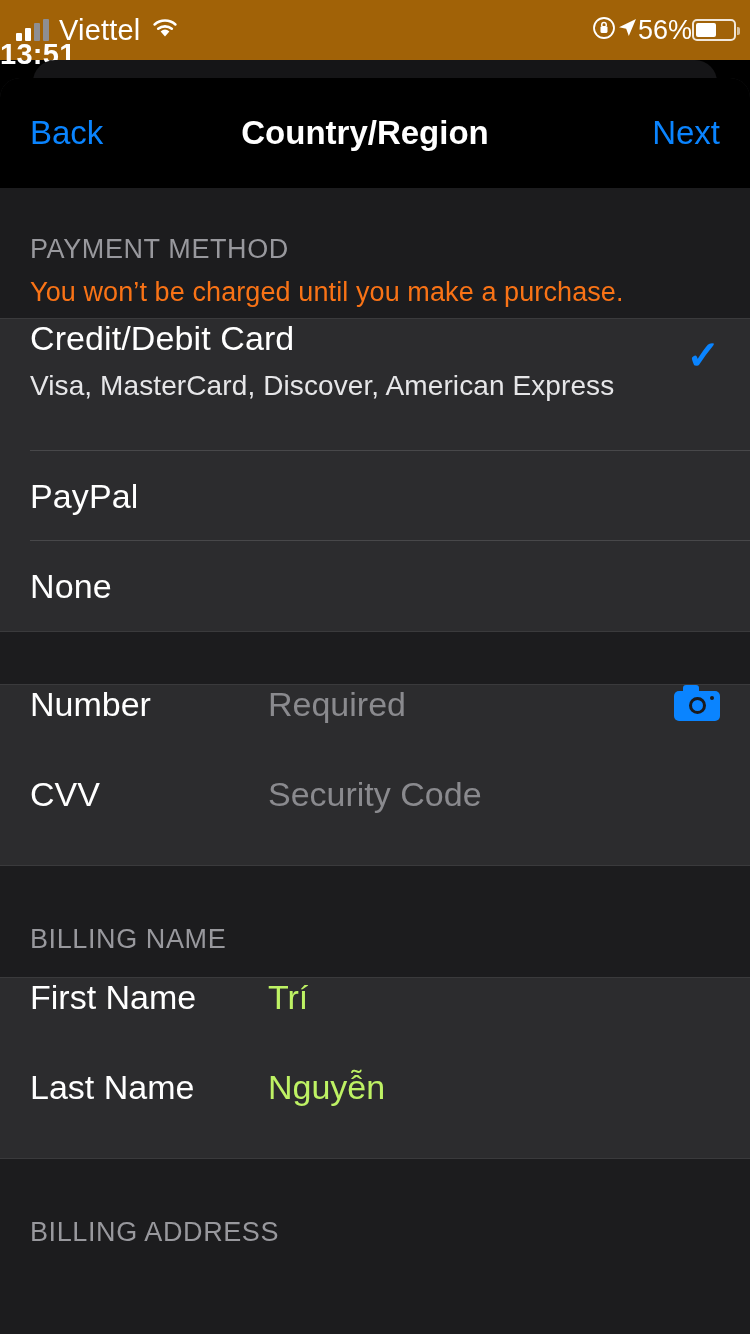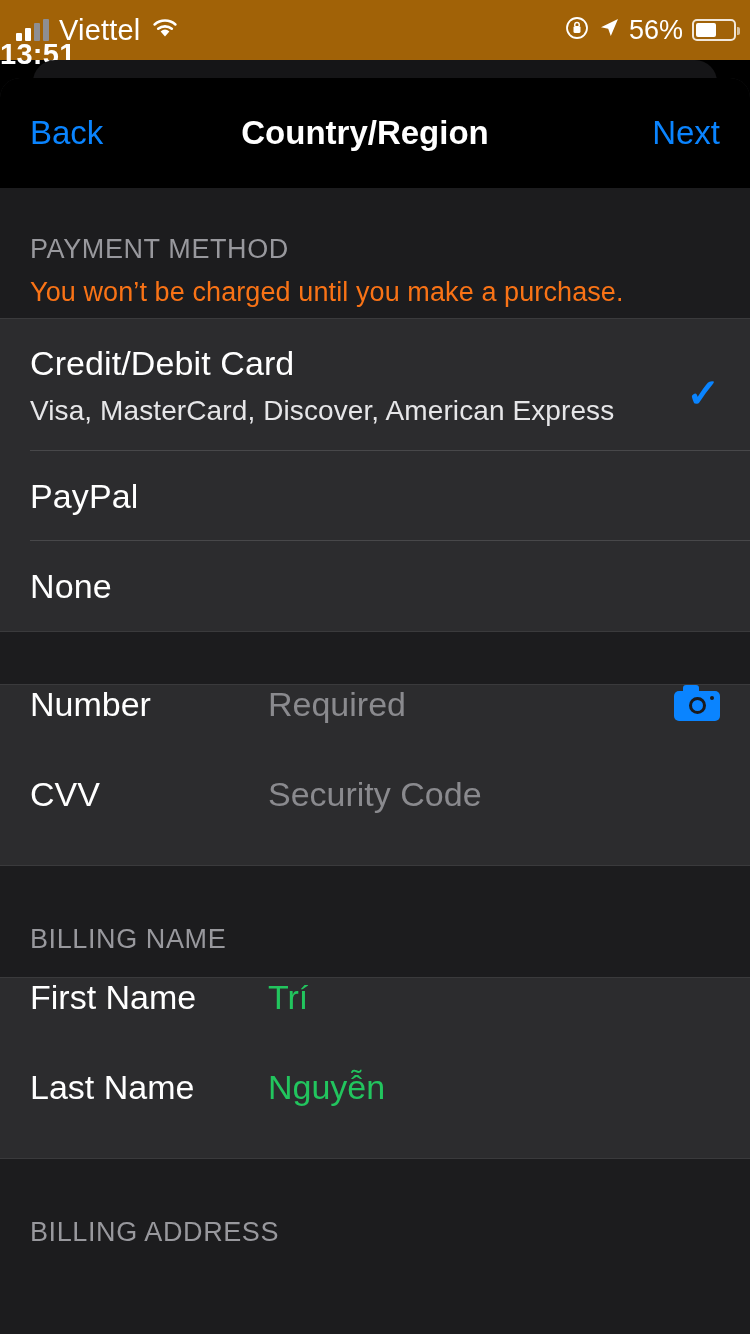--- a/index.html
+++ b/index.html
@@ -14,21 +14,21 @@
 
   
   .statusbar{
     position:absolute; top:0; left:0; width:750px; height:60px;
     background:#a16207; color:#fff;
     display:flex; align-items:center;
   }
   .sb-left{ position:absolute; left:16px; display:flex; align-items:center; gap:10px; }
   .sb-center{ position:absolute; left:0; width:668px; text-align:left;
               font-size:29px; font-weight:600; letter-spacing:0.3px;margin-top:48px; }
-  .sb-right{ position:absolute; right:14px; display:flex; align-items:center; gap:9px; }
+  .sb-right{ position:absolute; right:14px; display:flex; align-items:center; }
   .carrier{ font-size:29px; font-weight:400; letter-spacing:0.2px; }
   .bars{ display:flex; align-items:flex-end; gap:3px; height:22px; }
   .bars i{ display:block; width:6px; background:#fff; border-radius:1px; }
   .bars i:nth-child(1){ height:8px; }
   .bars i:nth-child(2){ height:13px; }
   .bars i:nth-child(3){ height:18px; background:#8e8e93; }
   .bars i:nth-child(4){ height:22px; background:#8e8e93; }
   .batt-pct{ font-size:27px; font-weight:400; }
   .batt{
     width:44px; height:22px; border:2px solid rgba(255,255,255,.85);
@@ -80,33 +80,33 @@
   .group{ background:#2c2c2e; border-top:1px solid #3a3a3c; border-bottom:1px solid #3a3a3c; }
 
   .row{
     position:relative; display:flex; align-items:center;
     min-height:90px; padding:0 30px;
     background:#2c2c2e;
   }
   .row .sep{
     position:absolute; left:30px; right:0; bottom:0; height:1px; background:#48484a;
   }
-  .row.tall{ min-height:132px; align-items:center; padding-top:24px; padding-bottom:24px; }
+  .row.tall{ min-height:132px; align-items:flex-start; padding-bottom:24px; }
   .row-main{ display:flex; flex-direction:column; justify-content:center; flex:1; }
   .row-title{ color:#fff; font-size:34px; font-weight:400; letter-spacing:0.1px; }
   .row-sub{ color:#e6e6e8; font-size:28px; margin-top:12px; letter-spacing:0.1px; }
 
   .check{ color:#0a84ff; font-size:40px; font-weight:700; line-height:1; margin-top:16px; }
 
   .field-row{
     position:relative; display:flex; 
     height:90px; padding:0 30px; background:#2c2c2e;
   }
   .field-label{ color:#fff; font-size:34px; width:238px; flex:none; }
-  .field-value{ color:#22c55e; font-size:34px; flex:1; }
+  .field-value{ color:#bef264; font-size:34px; flex:1; }
   .field-value.placeholder{ color:#8a8a8e; }
   .mm-yyyy{ display:inline-flex; align-items:baseline; color:#8a8a8e; font-size:34px; }
   .mm-yyyy .slash{ margin:0 10px 0 18px; }
 
   .cam-icon{ width:46px; height:36px; position:relative; flex:none; margin-left:auto; }
   .cam-icon .body{
     position:absolute; left:0; top:6px; width:46px; height:30px;
     background:#0a84ff; border-radius:5px;
   }
   .cam-icon .bump{

